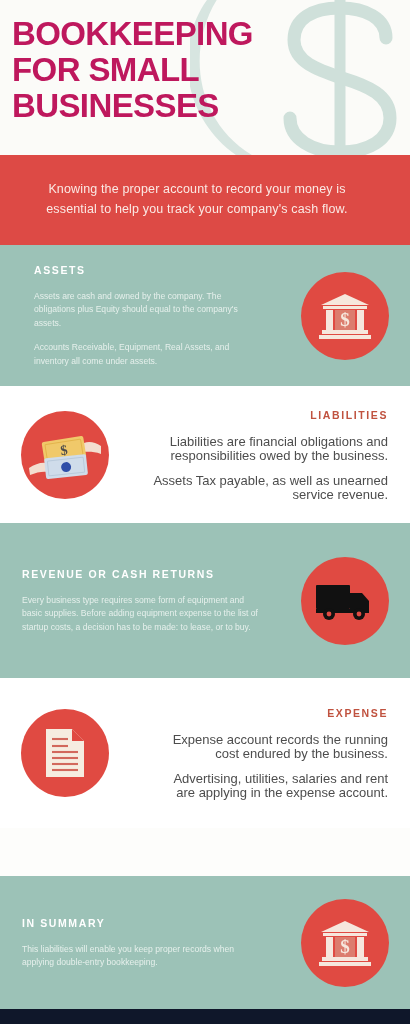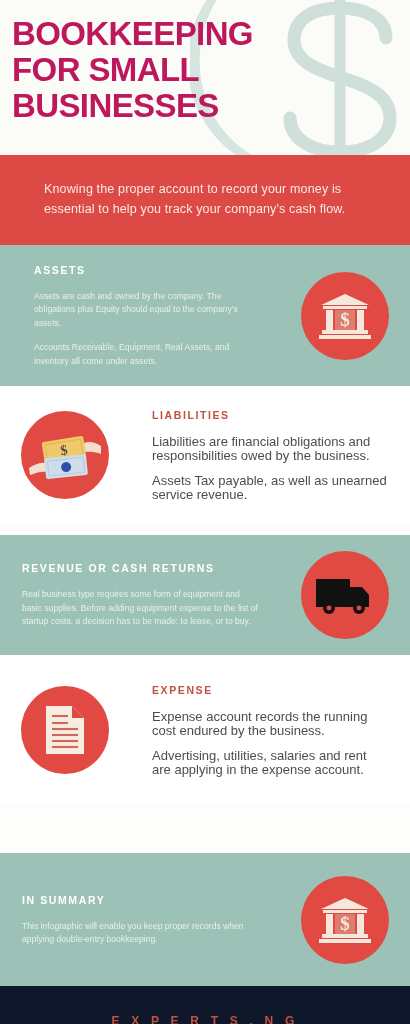--- a/index.html
+++ b/index.html
@@ -28,21 +28,21 @@
     text-transform:uppercase;
     font-family:"Liberation Sans", sans-serif;
     z-index:2;
     white-space:pre-line;
   }
 
   
   .banner {
     background:#dd4a45;
     padding:24px 60px 26px 44px;
-    text-align:left;
+    text-align:center;
   }
   .banner-text {
     color:#fbe9e4; font-size:12.5px; line-height:20px;
     letter-spacing:0.15px;
   }
 
   
   .section { display:flex; align-items:center; width:410px; }
   .section.teal { background:#9cc2b7; }
   .section.white { background:#ffffff; }
@@ -56,21 +56,21 @@
   }
   .teal .sec-title { color:#ffffff; }
   .white .sec-title { color:#c0523f; }
 
   .sec-para { font-size:8.6px; line-height:13.5px; margin-bottom:11px; }
   .sec-para:last-child { margin-bottom:0; }
   .teal .sec-para { color:#e6f0ec; }
   .white .sec-para { color:#4d4d4d; font-size:13px; line-height:14px; }
 
   .align-left  { text-align:left; }
-  .align-right { }
+  .align-right { text-align:right; }
 
   .circle {
     width:88px; height:88px; border-radius:50%;
     background:#e04a42;
     display:flex; align-items:center; justify-content:center;
   }
 
   
   .footer {
     height:69px; background:#0f172a;
@@ -143,24 +143,24 @@
         </svg>
       </div>
     </div>
     <div class="sec-text align-right">
       <div class="sec-title">LIABILITIES</div>
       <div class="sec-para">Liabilities are financial obligations and responsibilities owed by the business.</div>
       <div class="sec-para">Assets Tax payable, as well as unearned service revenue.</div>
     </div>
   </div>
 
-  <div class="section teal" style="height:120px;margin-top:12px;">
+  <div class="section teal" style="height:155px;">
     <div class="sec-text align-left">
       <div class="sec-title">REVENUE OR CASH RETURNS</div>
-      <div class="sec-para">Real business type requires some form of equipment and basic supplies. Before adding equipment expense to the list of startup costs, a decision has to be made: to lease, or to buy.</div>
+      <div class="sec-para">Every business type requires some form of equipment and basic supplies. Before adding equipment expense to the list of startup costs, a decision has to be made: to lease, or to buy.</div>
     </div>
     <div class="sec-icon">
       <div class="circle">
         <svg width="60" height="42" viewBox="0 0 60 42">
           <rect x="1" y="5" width="34" height="24" rx="1" fill="#111111"></rect>
           <path d="M35 13 L47 13 L54 21 L54 29 L35 29 Z" fill="#111111"></path>
           <rect x="1" y="29" width="53" height="4" fill="#111111"></rect>
           <circle cx="14" cy="34" r="6" fill="#111111"></circle>
           <circle cx="14" cy="34" r="2.4" fill="#e04a42"></circle>
           <circle cx="44" cy="34" r="6" fill="#111111"></circle>
@@ -190,21 +190,21 @@
     <div class="sec-text align-right">
       <div class="sec-title">EXPENSE</div>
       <div class="sec-para">Expense account records the running cost endured by the business.</div>
       <div class="sec-para">Advertising, utilities, salaries and rent are applying in the expense account.</div>
     </div>
   </div>
 
   <div class="section teal" style="height:133px;margin-top:48px;">
     <div class="sec-text align-left">
       <div class="sec-title">IN SUMMARY</div>
-      <div class="sec-para">This infographic will enable you keep proper records when applying double-entry bookkeeping.</div>
+      <div class="sec-para">This liabilities will enable you keep proper records when applying double-entry bookkeeping.</div>
     </div>
     <div class="sec-icon">
       <div class="circle">
         <svg width="52" height="48" viewBox="0 0 52 48">
           <polygon points="26,2 50,13 2,13" fill="#f6e7dd"></polygon>
           <rect x="4" y="14" width="44" height="3" fill="#f6e7dd"></rect>
           <rect x="7" y="18" width="7" height="20" fill="#f6e7dd"></rect>
           <rect x="38" y="18" width="7" height="20" fill="#f6e7dd"></rect>
           <rect x="16" y="18" width="20" height="20" fill="#d9a893" opacity="0.55"></rect>
           <text x="26" y="34" text-anchor="middle" font-family="Liberation Serif, serif" font-size="19" font-weight="bold" fill="#f6e7dd">$</text>

